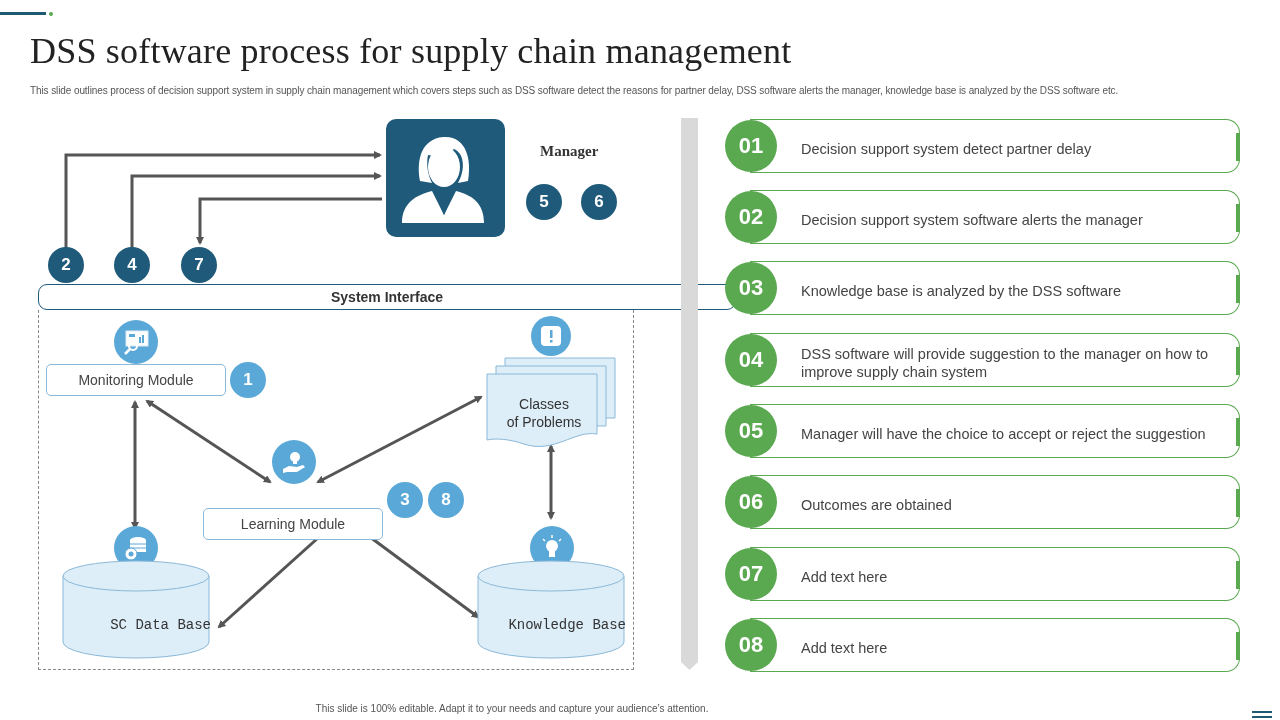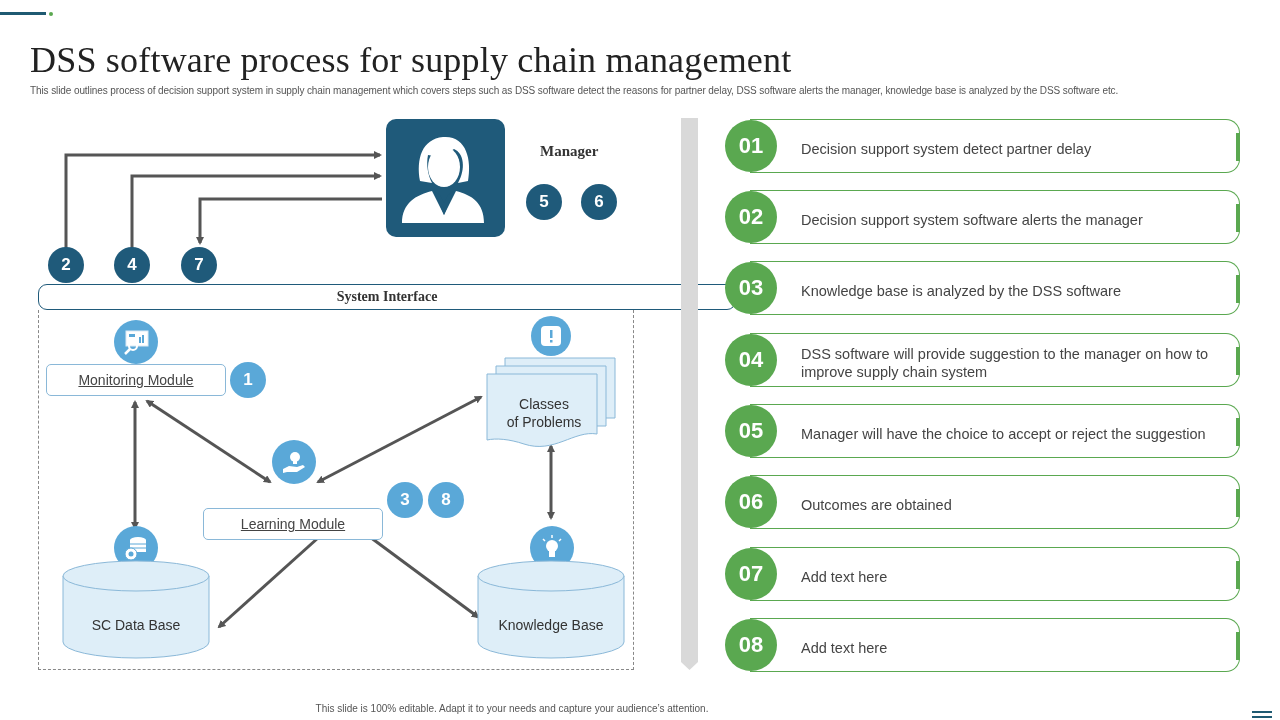--- a/index.html
+++ b/index.html
@@ -1,35 +1,35 @@
 <!DOCTYPE html>
 <html><head>
 <meta charset="utf-8">
 <style>
   html, body { margin:0; padding:0; }
   body { width:1280px; height:720px; background:#ffffff; position:relative; overflow:hidden; font-family:"Liberation Sans", sans-serif; color:#404040; }
   .abs { position:absolute; }
   .top-accent { left:0; top:12px; width:46px; height:3px; background:#1f5a72; }
   .top-dot { left:49px; top:12px; width:4px; height:4px; border-radius:50%; background:#5aa850; }
-  .title { left:30px; top:30px; font-family:"Liberation Serif", serif; font-size:36px; color:#222; white-space:nowrap; letter-spacing:0.2px;margin-top:9px; }
+  .title { left:30px; top:30px; font-family:"Liberation Serif", serif; font-size:36px; color:#222; white-space:nowrap; letter-spacing:0.2px; }
   .subtitle { left:30px; top:85px; font-size:10px; color:#555; white-space:nowrap; letter-spacing:-0.1px; }
   .footer { left:0; width:1024px; top:703px; text-align:center; font-size:10px; color:#555; }
   .corner-lines { right:8px; top:711px; width:20px; }
   .corner-lines div { height:2px; background:#1f5a72; margin-bottom:3px; }
   .manager-box { left:386px; top:119px; width:119px; height:118px; background:#1f5a7a; border-radius:10px; }
   .manager-label { left:540px; top:143px; font-family:"Liberation Serif", serif; font-weight:bold; font-size:15px; color:#333; }
   .dark-badge { width:36px; height:36px; border-radius:50%; background:#1f5a7a; color:#fff; font-weight:bold; font-size:17px; display:flex; align-items:center; justify-content:center; }
   .light-badge { width:36px; height:36px; border-radius:50%; background:#5aa8d8; color:#fff; font-weight:bold; font-size:17px; display:flex; align-items:center; justify-content:center; }
-  .sys-interface { left:38px; top:284px; width:698px; height:26px; border:1px solid #1f5a7a; border-radius:9px; box-sizing:border-box; text-align:center; font-family:Liberation Serif, serif; font-weight:bold; font-size:14px; line-height:24px; color:#333; background:#fff; }
+  .sys-interface { left:38px; top:284px; width:698px; height:26px; border:1px solid #1f5a7a; border-radius:9px; box-sizing:border-box; text-align:center; font-family:Liberation Sans, sans-serif; font-weight:bold; font-size:14px; line-height:24px; color:#333; background:#fff; }
   .dashed-area { left:38px; top:310px; width:596px; height:360px; border:1px dashed #888; border-top:none; box-sizing:border-box; }
-  .module { background:#fff; border:1px solid #8ab8d8; border-radius:5px; box-sizing:border-box; text-align:center; font-size:14px; color:#444;text-decoration:underline; }
+  .module { background:#fff; border:1px solid #8ab8d8; border-radius:5px; box-sizing:border-box; text-align:center; font-size:14px; color:#444; }
   .mon-module { left:46px; top:364px; width:180px; height:32px; line-height:30px; }
   .learn-module { left:203px; top:468px; width:180px; height:32px; line-height:30px;margin-top:40px; }
   .icon-circle { width:44px; height:44px; border-radius:50%; background:#5aa8d8; display:flex; align-items:center; justify-content:center; }
-  .db-label { font-size:14px; color:#333; text-align:center; width:150px; }
+  .db-label { font-size:14px; color:#333; text-align:right; width:150px;font-family:Liberation Mono, monospace; }
   .classes-label { left:490px; top:386px; width:108px; text-align:center; font-size:14px; color:#333; line-height:18px;margin-top:9px; }
 
   
   .gray-bar { left:681px; top:118px; width:17px; height:552px; }
   .step { position:absolute; left:725px; width:516px; height:54px; }
   .step-card { position:absolute; left:25px; top:0; width:490px; height:54px; border:1px solid #5aa850; border-left:none; border-radius:0 14px 14px 0; box-sizing:border-box; background:#fff; }
   .step-edge { position:absolute; right:-1px; top:13px; width:4px; height:28px; background:#5aa850; }
   .step-num { position:absolute; left:0; top:1px; width:52px; height:52px; border-radius:50%; background:#5aa850; color:#fff; font-weight:bold; font-size:22px; display:flex; align-items:center; justify-content:center; }
   .step-text { position:absolute; left:76px; top:0; height:60px; width:420px; display:flex; align-items:center; font-size:14.5px; color:#444; line-height:18px; }
 </style>

